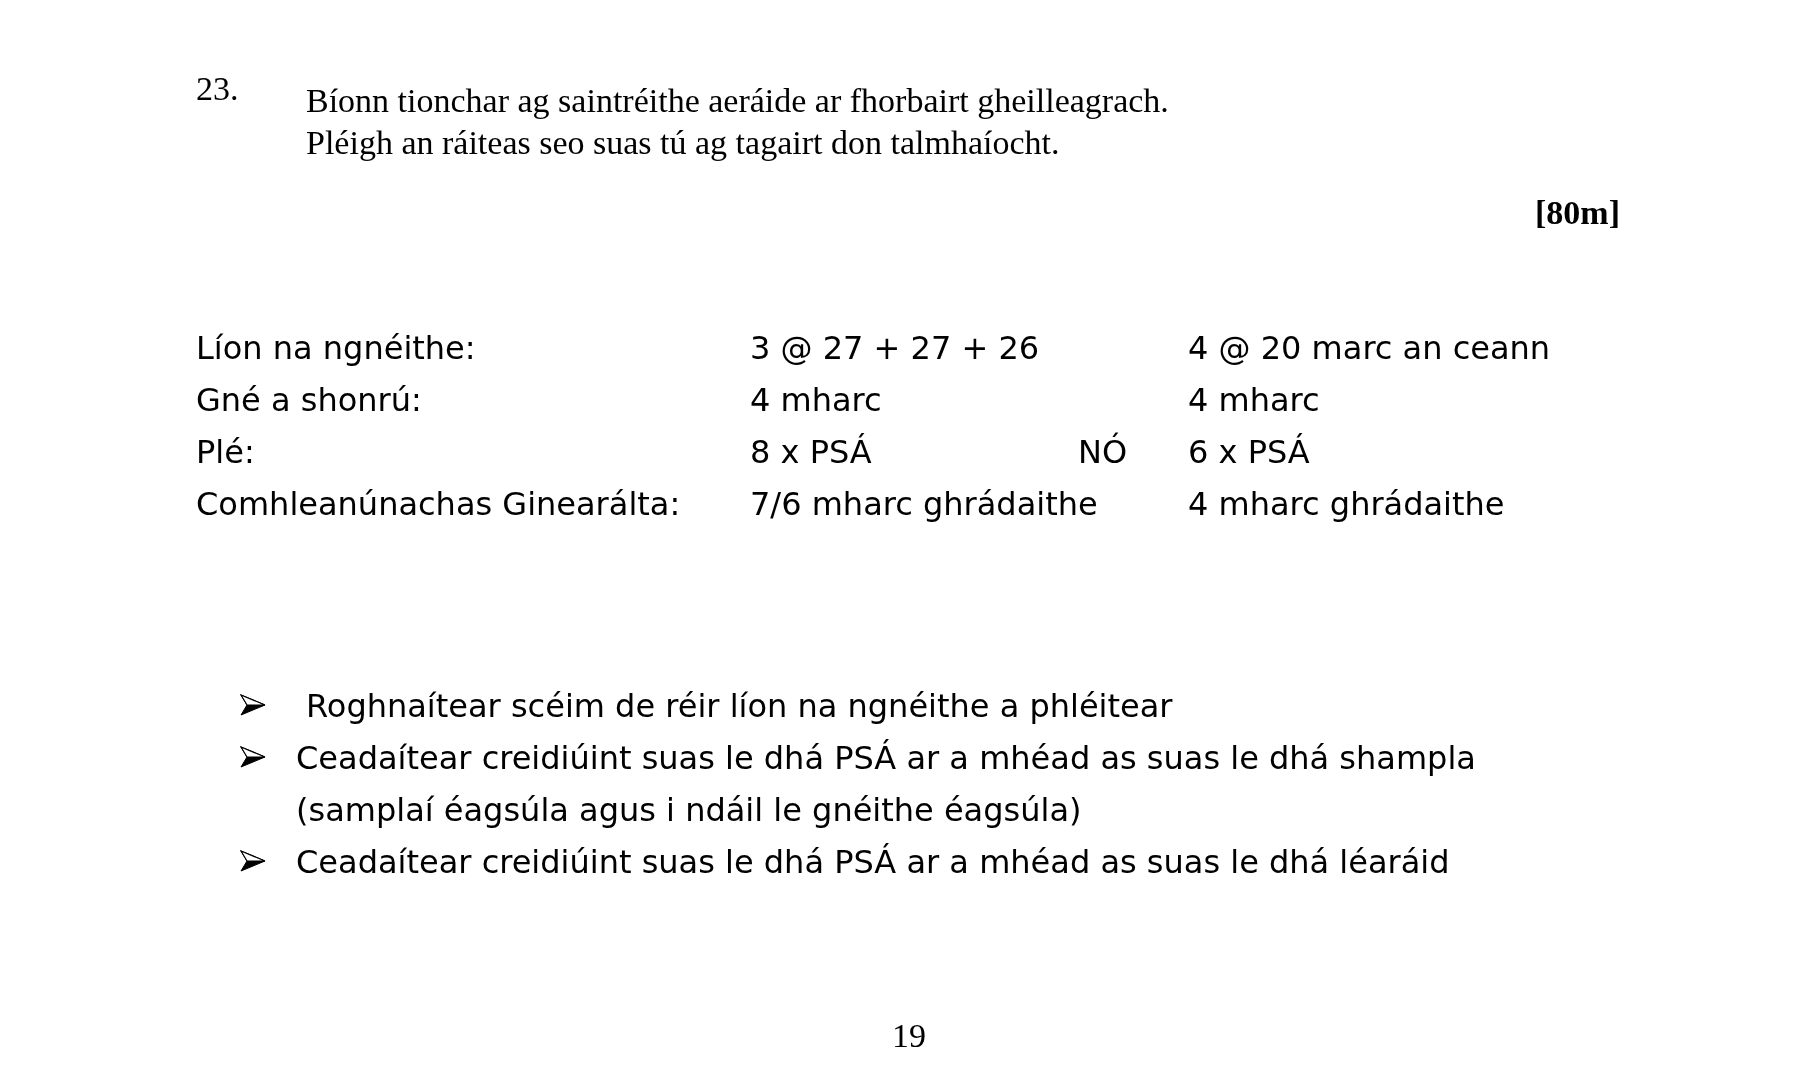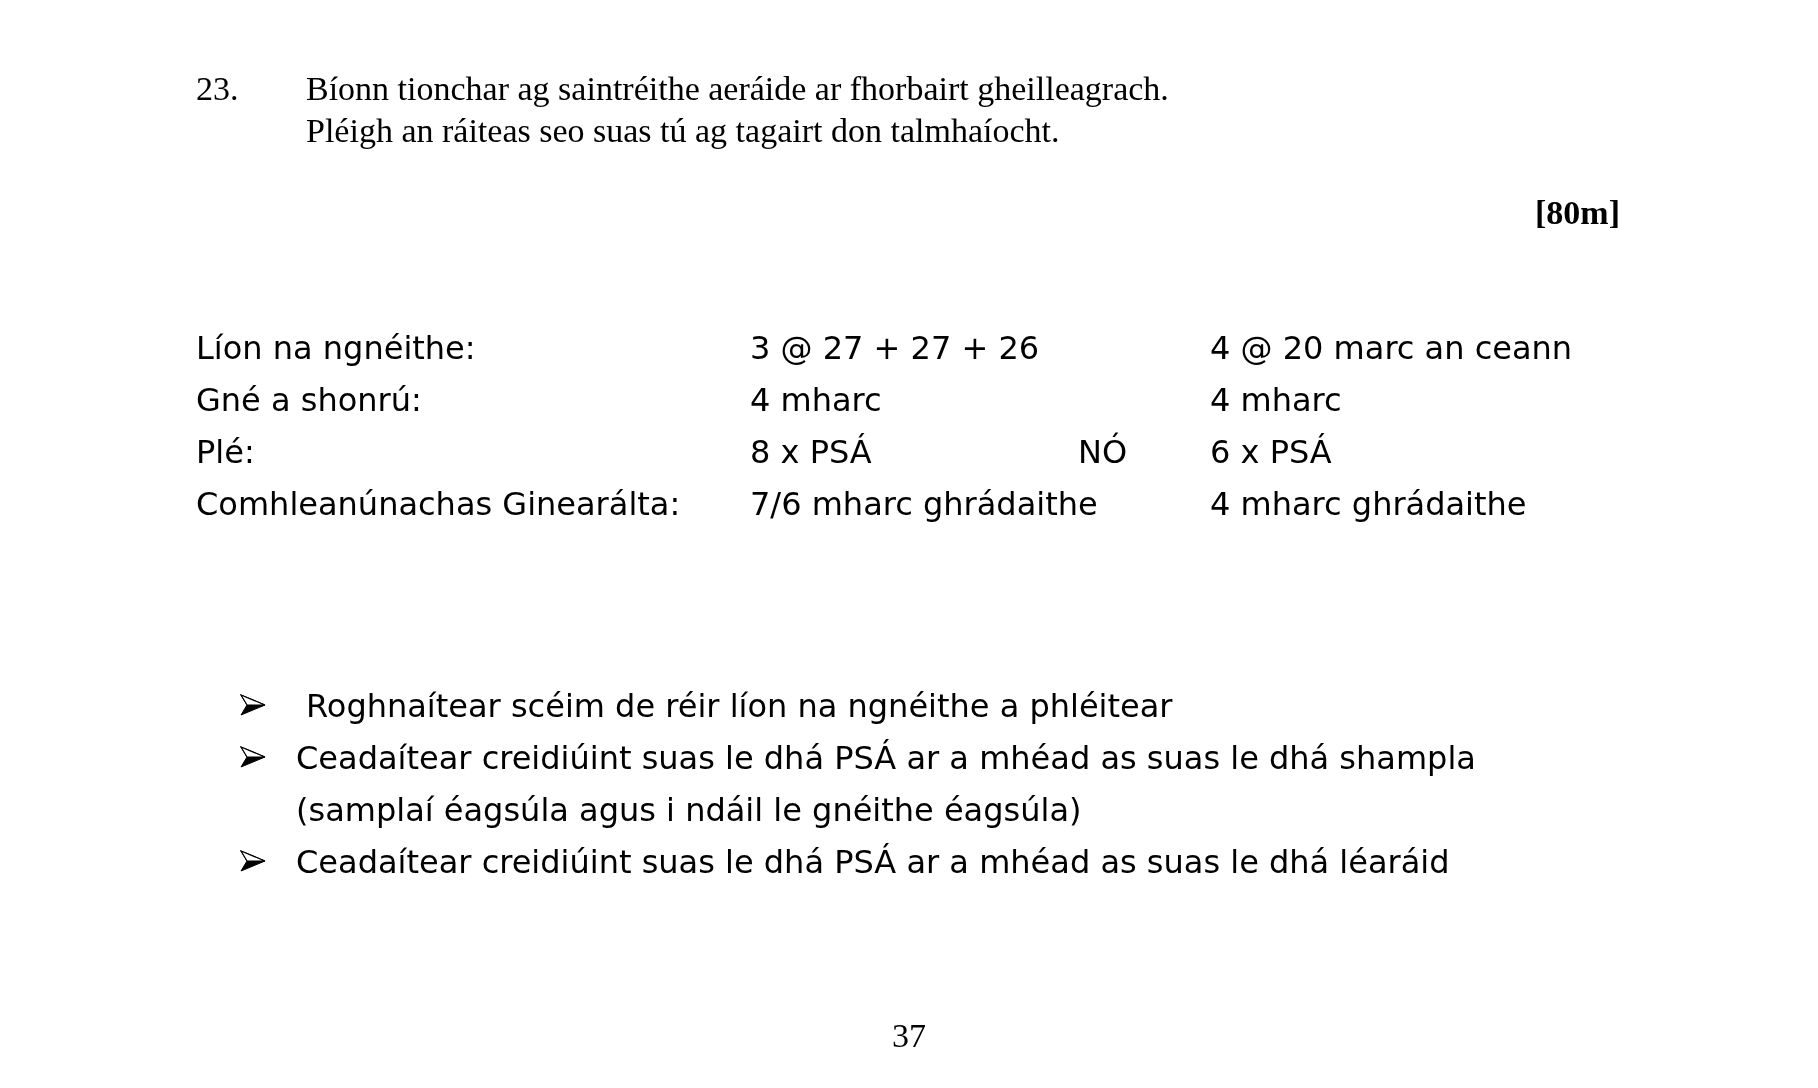--- a/index.html
+++ b/index.html
@@ -25,20 +25,21 @@
     
     .q-number {
       left: 196px; top: 68px;
       font-size: 34px; font-weight: normal;
       line-height: 42px;
     }
     .q-line {
       left: 306px;
       font-size: 34px;
       line-height: 42px;
+      margin-top: 12px;
     }
     .q-line-1 { top: 68px; }
     .q-line-2 { top: 110px; }
 
     .marks {
       left: 1535px; top: 192px;
       font-size: 34px; font-weight: bold;
       line-height: 42px;
       text-align: center;
     }
@@ -49,21 +50,21 @@
       left: 0;
       height: 52px;
       width: 1818px;
       font-size: 32px;
       line-height: 52px;
     }
     .scheme-row > span { position: absolute; white-space: nowrap; top: 0; }
     .col-label { left: 196px; }
     .col-a { left: 750px; }
     .col-or { left: 1078px; }
-    .col-b { left: 1188px; margin-left: 22px; }
+    .col-b { left: 1188px; }
 
     
     .notes {
       position: absolute;
       left: 0; top: 680px;
       width: 1818px;
       margin: 0; padding: 0;
       list-style: none;
       font-size: 32px;
       line-height: 52px;
@@ -141,13 +142,13 @@
   </li>
   <li class="note">
     <svg class="bullet" viewBox="0 0 26 22">
       <path d="M1 1 L25 11 L1 21 L7 11 Z" fill="#000" stroke="#000" stroke-width="1"></path>
       <path d="M1 1 L25 11 L7 11 Z" fill="#fff" stroke="#000" stroke-width="1.2"></path>
     </svg>
     <div class="note-text">Ceadaítear creidiúint suas le dhá PSÁ ar a mhéad as suas le dhá léaráid</div>
   </li>
 </ul>
 
-<div class="abs page-number">37</div>
+<div class="abs page-number">19</div>
 
 </body></html>

